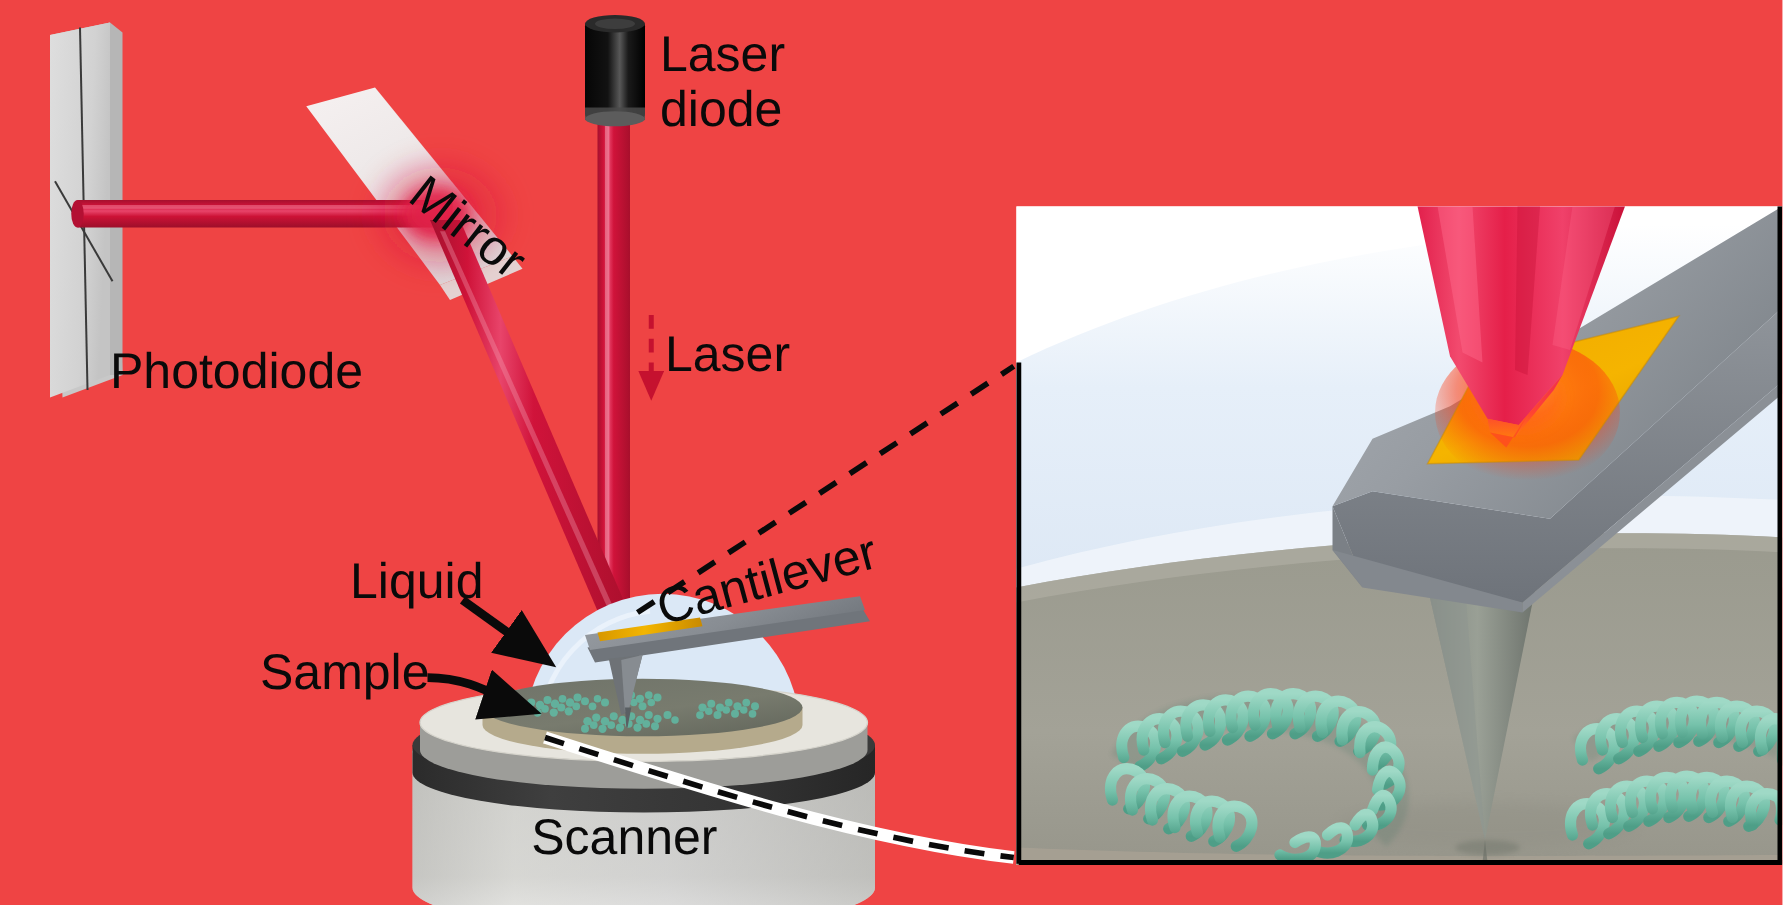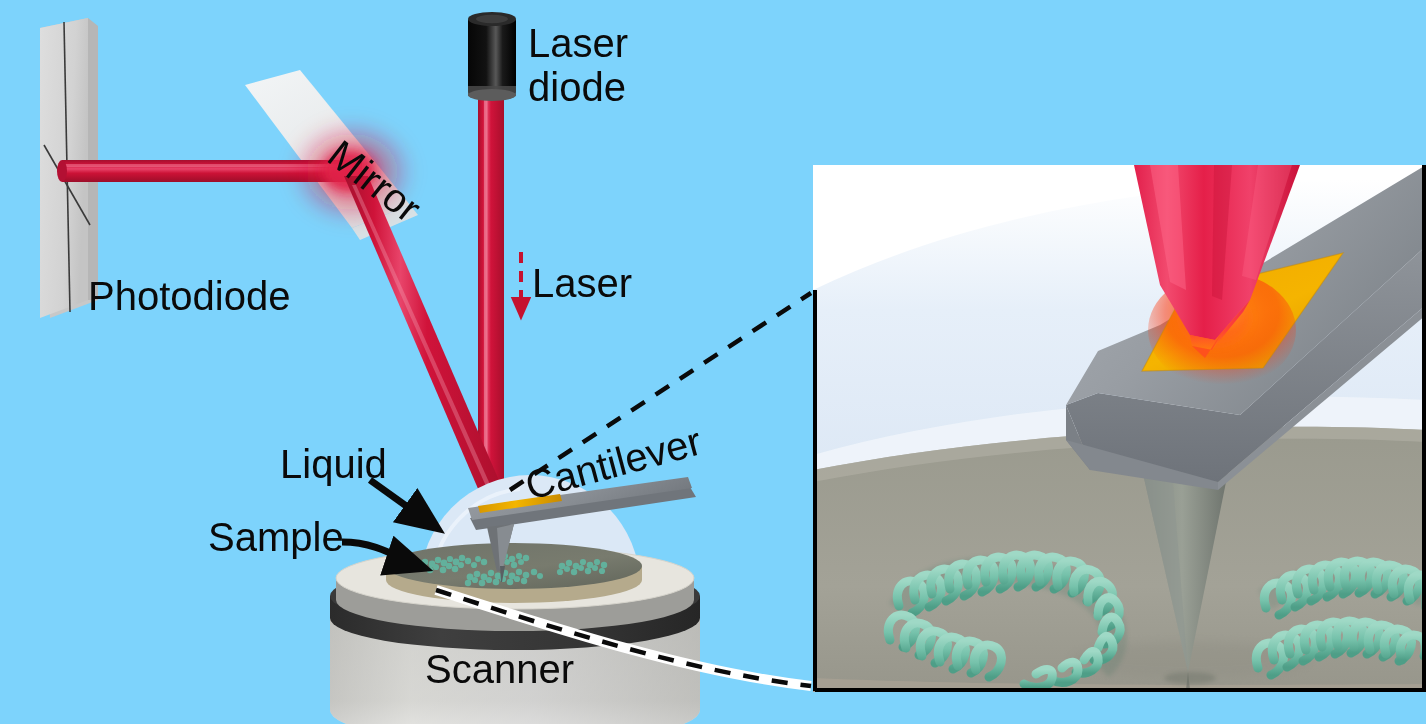--- a/index.html
+++ b/index.html
@@ -1,18 +1,18 @@
 <!DOCTYPE html>
 <html><head>
 <meta charset="utf-8">
 <style>
   html,body{margin:0;padding:0;background:#ffffff;}
   body{width:1426px;height:724px;overflow:hidden;
        font-family:"Liberation Sans",sans-serif;}
-  #stage{position:relative;width:1426px;height:724px;background:#7dd3fc;}
+  #stage{position:relative;width:1426px;height:724px;background:#ef4444;}
   svg{display:block;}
   .lbl{font-family:"Liberation Sans",sans-serif;fill:#0a0a0a;font-size:40px;}
 </style>
 </head>
 <body>
 
 <div id="stage">
 <svg width="1426" height="724" viewBox="0 0 1426 724">
 
   <defs>

